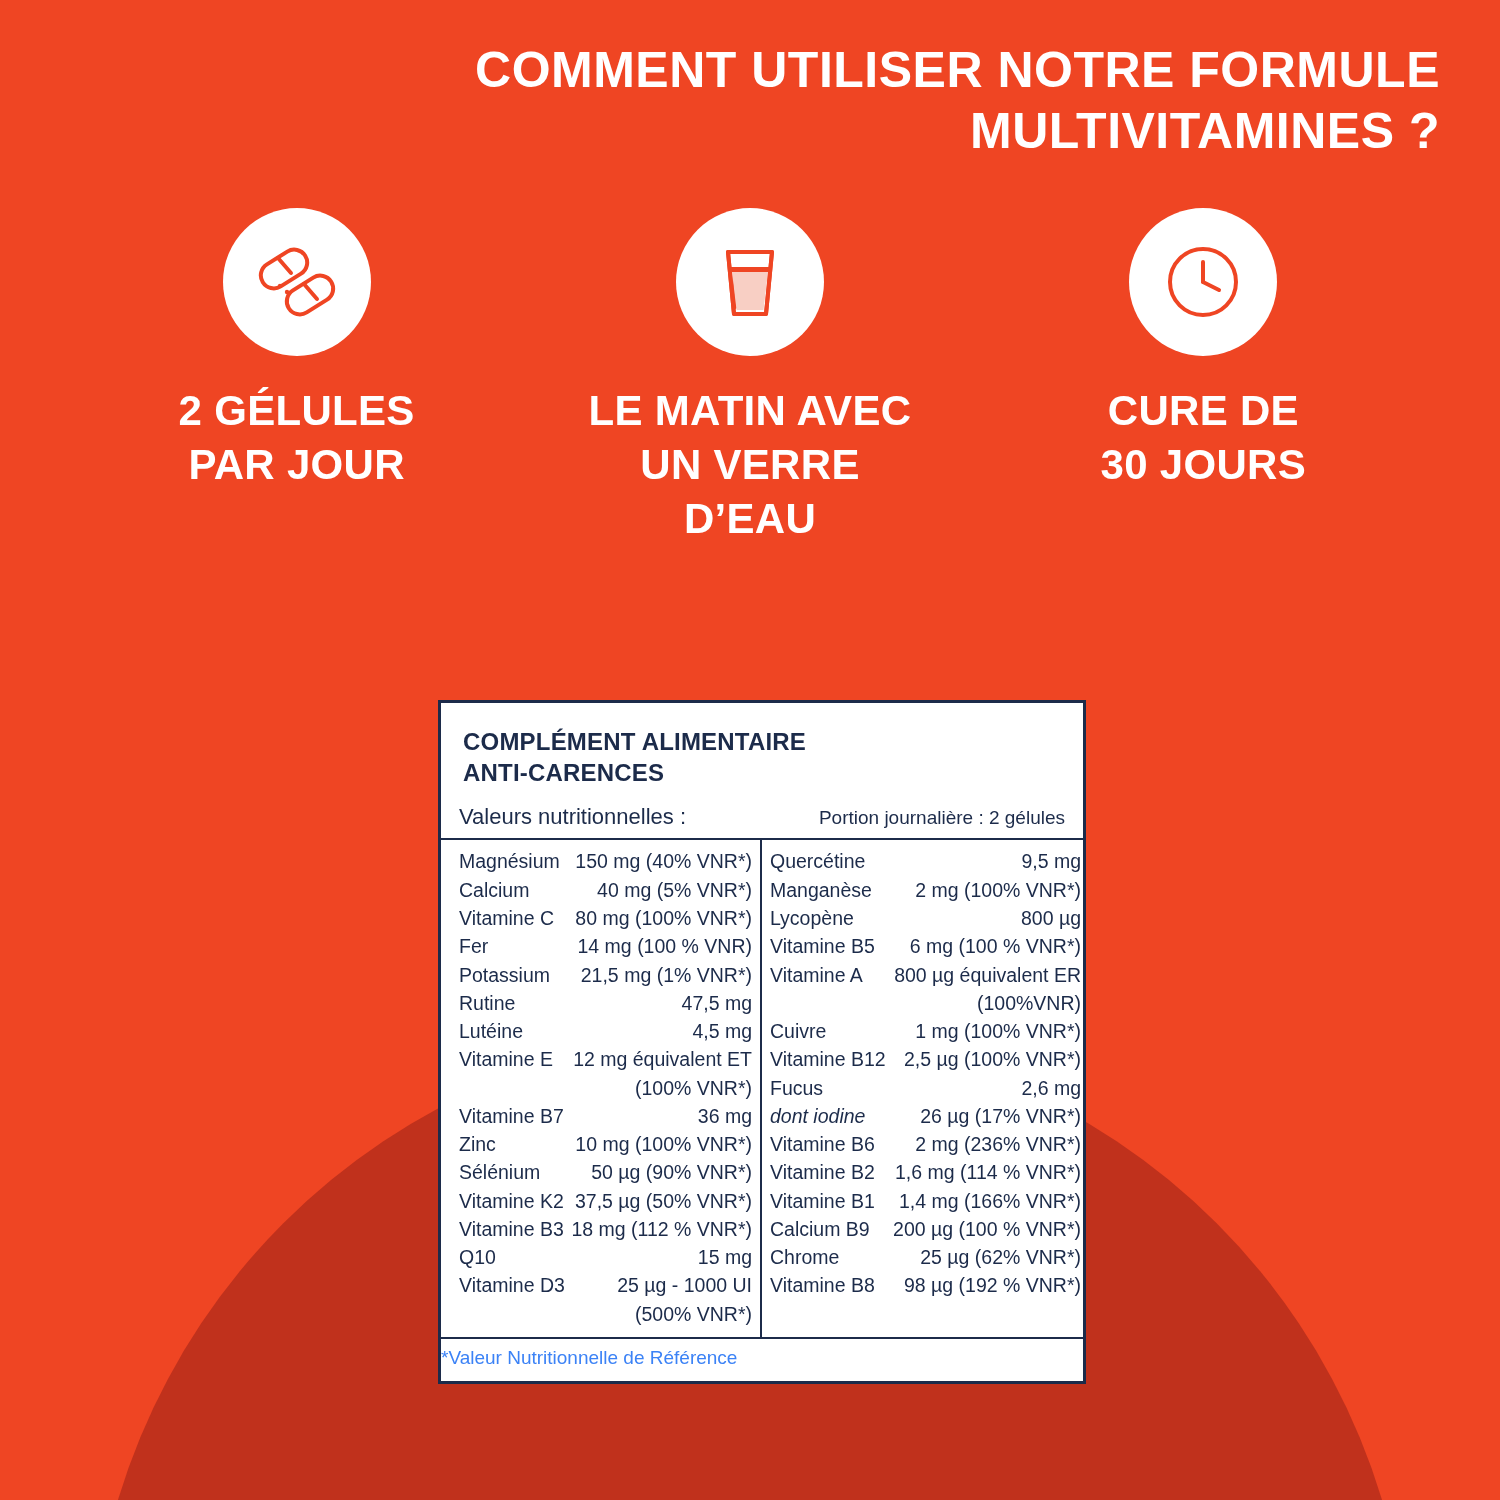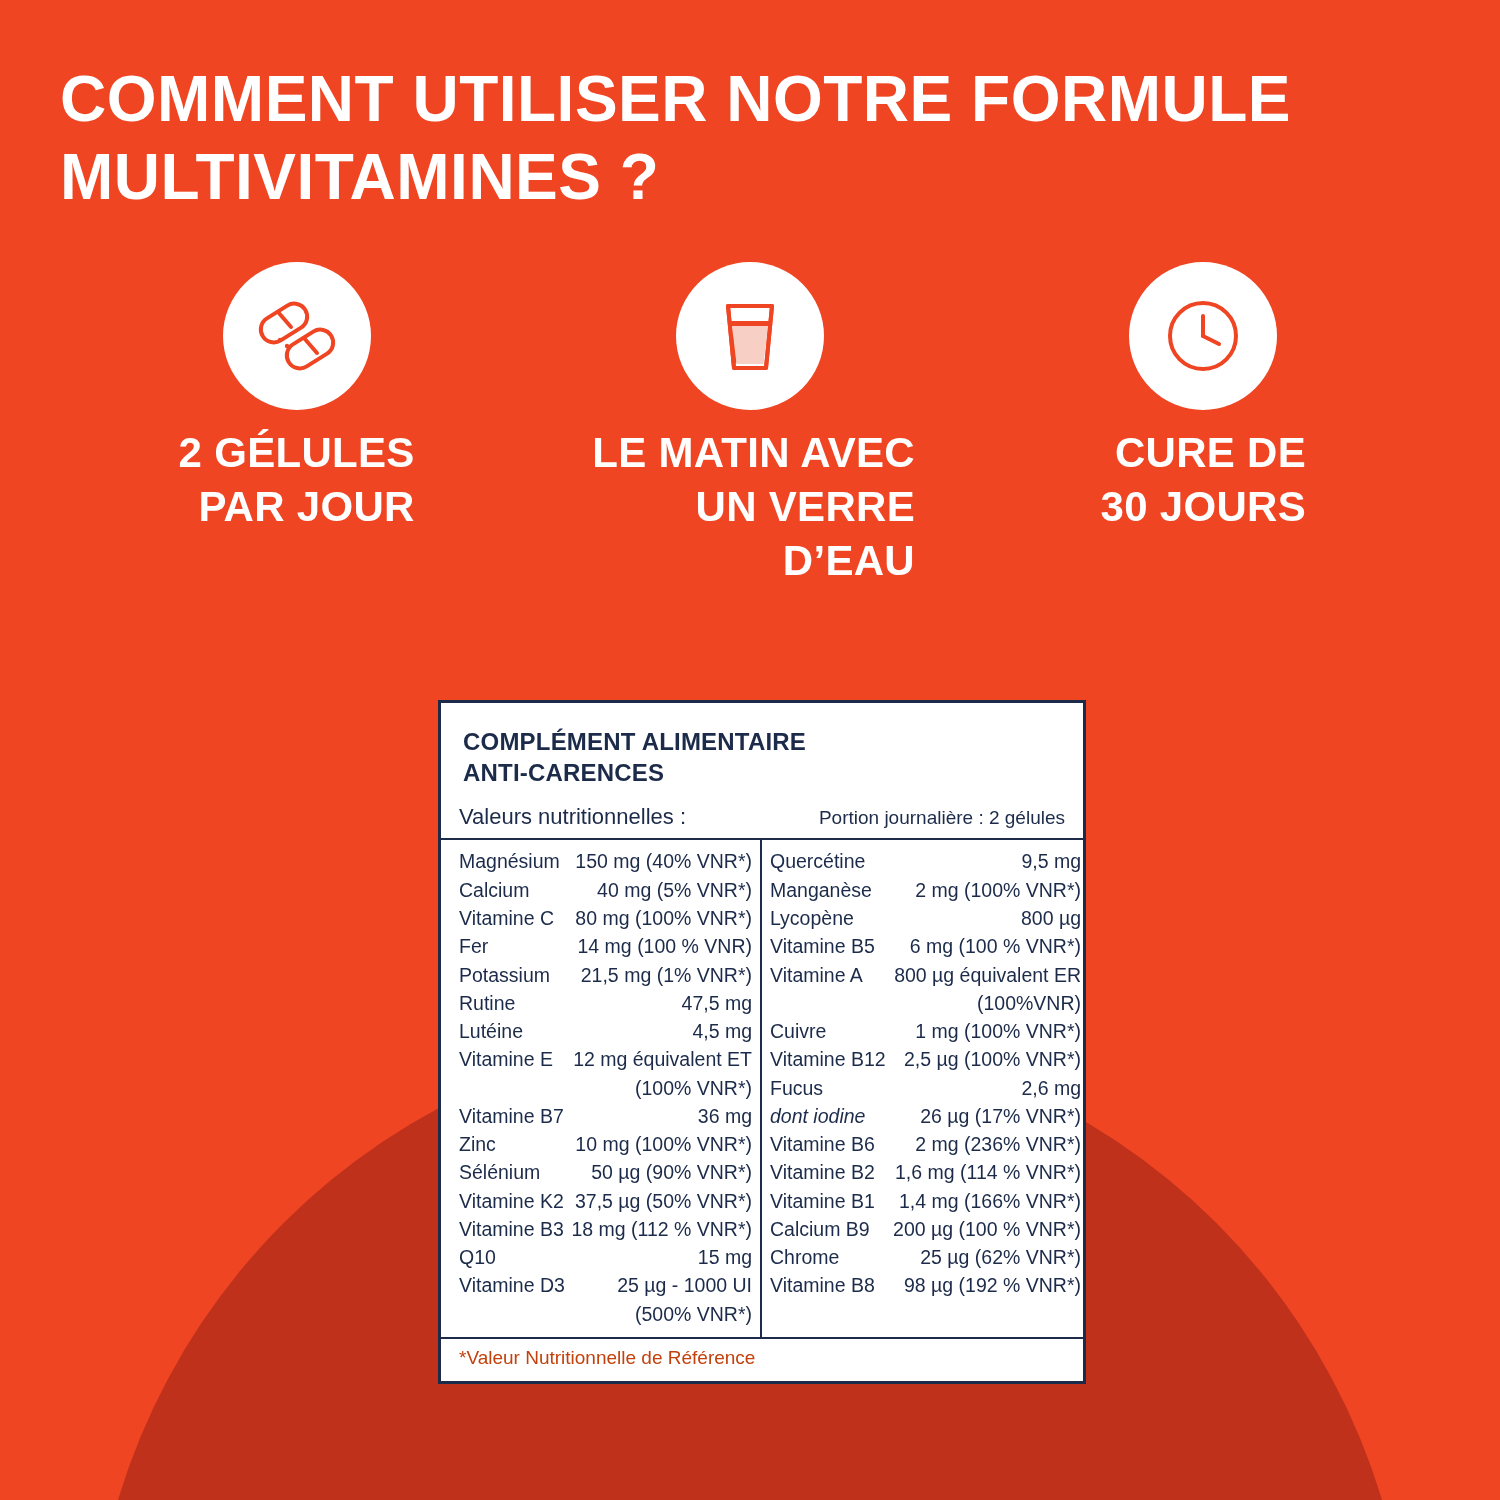--- a/index.html
+++ b/index.html
@@ -25,26 +25,26 @@
     transform: translateX(-50%);
     top: 1030px;
     z-index: 0;
   }
   .content {
     position: relative;
     z-index: 2;
   }
   h1.title {
     color: #ffffff;
-    text-align: left;
-    font-size: 64px;
+    text-align: right;
+    font-size: 50px;
     font-weight: bold;
     letter-spacing: 0.5px;
     line-height: 1.22;
-    margin: 60px 60px 0 60px;
+    margin: 40px 60px 0 60px;
     text-transform: uppercase;
   }
   .steps {
     display: flex;
     justify-content: space-around;
     align-items: flex-start;
     margin: 46px 70px 0 70px;
   }
   .step {
     width: 330px;
@@ -55,23 +55,23 @@
   .icon-circle {
     width: 148px;
     height: 148px;
     background: #ffffff;
     border-radius: 50%;
     display: flex;
     align-items: center;
     justify-content: center;
   }
   .step-label {
-    margin-top: 16px;
+    margin-top: 28px;
     color: #ffffff;
-    text-align: right;
+    text-align: center;
     font-size: 42px;
     font-weight: bold;
     line-height: 1.28;
     text-transform: uppercase;
     letter-spacing: 0.3px;
   }
 
   
   .panel {
     position: absolute;
@@ -133,23 +133,23 @@
     line-height: 1.45;
     white-space: nowrap;
   }
   .row .name { padding-right: 6px; }
   .row .val { text-align: right; }
   .row.cont {
     justify-content: flex-end;
   }
   .row .italic { font-style: italic; }
   .footnote {
-    color: #c2410c;
+    color: #3b82f6;
     font-size: 19px;
-    padding: 8px 18px 12px 18px;
+    padding: 8px 18px 12px 0;
   }
 </style>
 </head>
 <body>
 
 <div class="bg-circle"></div>
 
 <div class="content">
 
   <h1 class="title">COMMENT UTILISER NOTRE FORMULE MULTIVITAMINES ?</h1>

